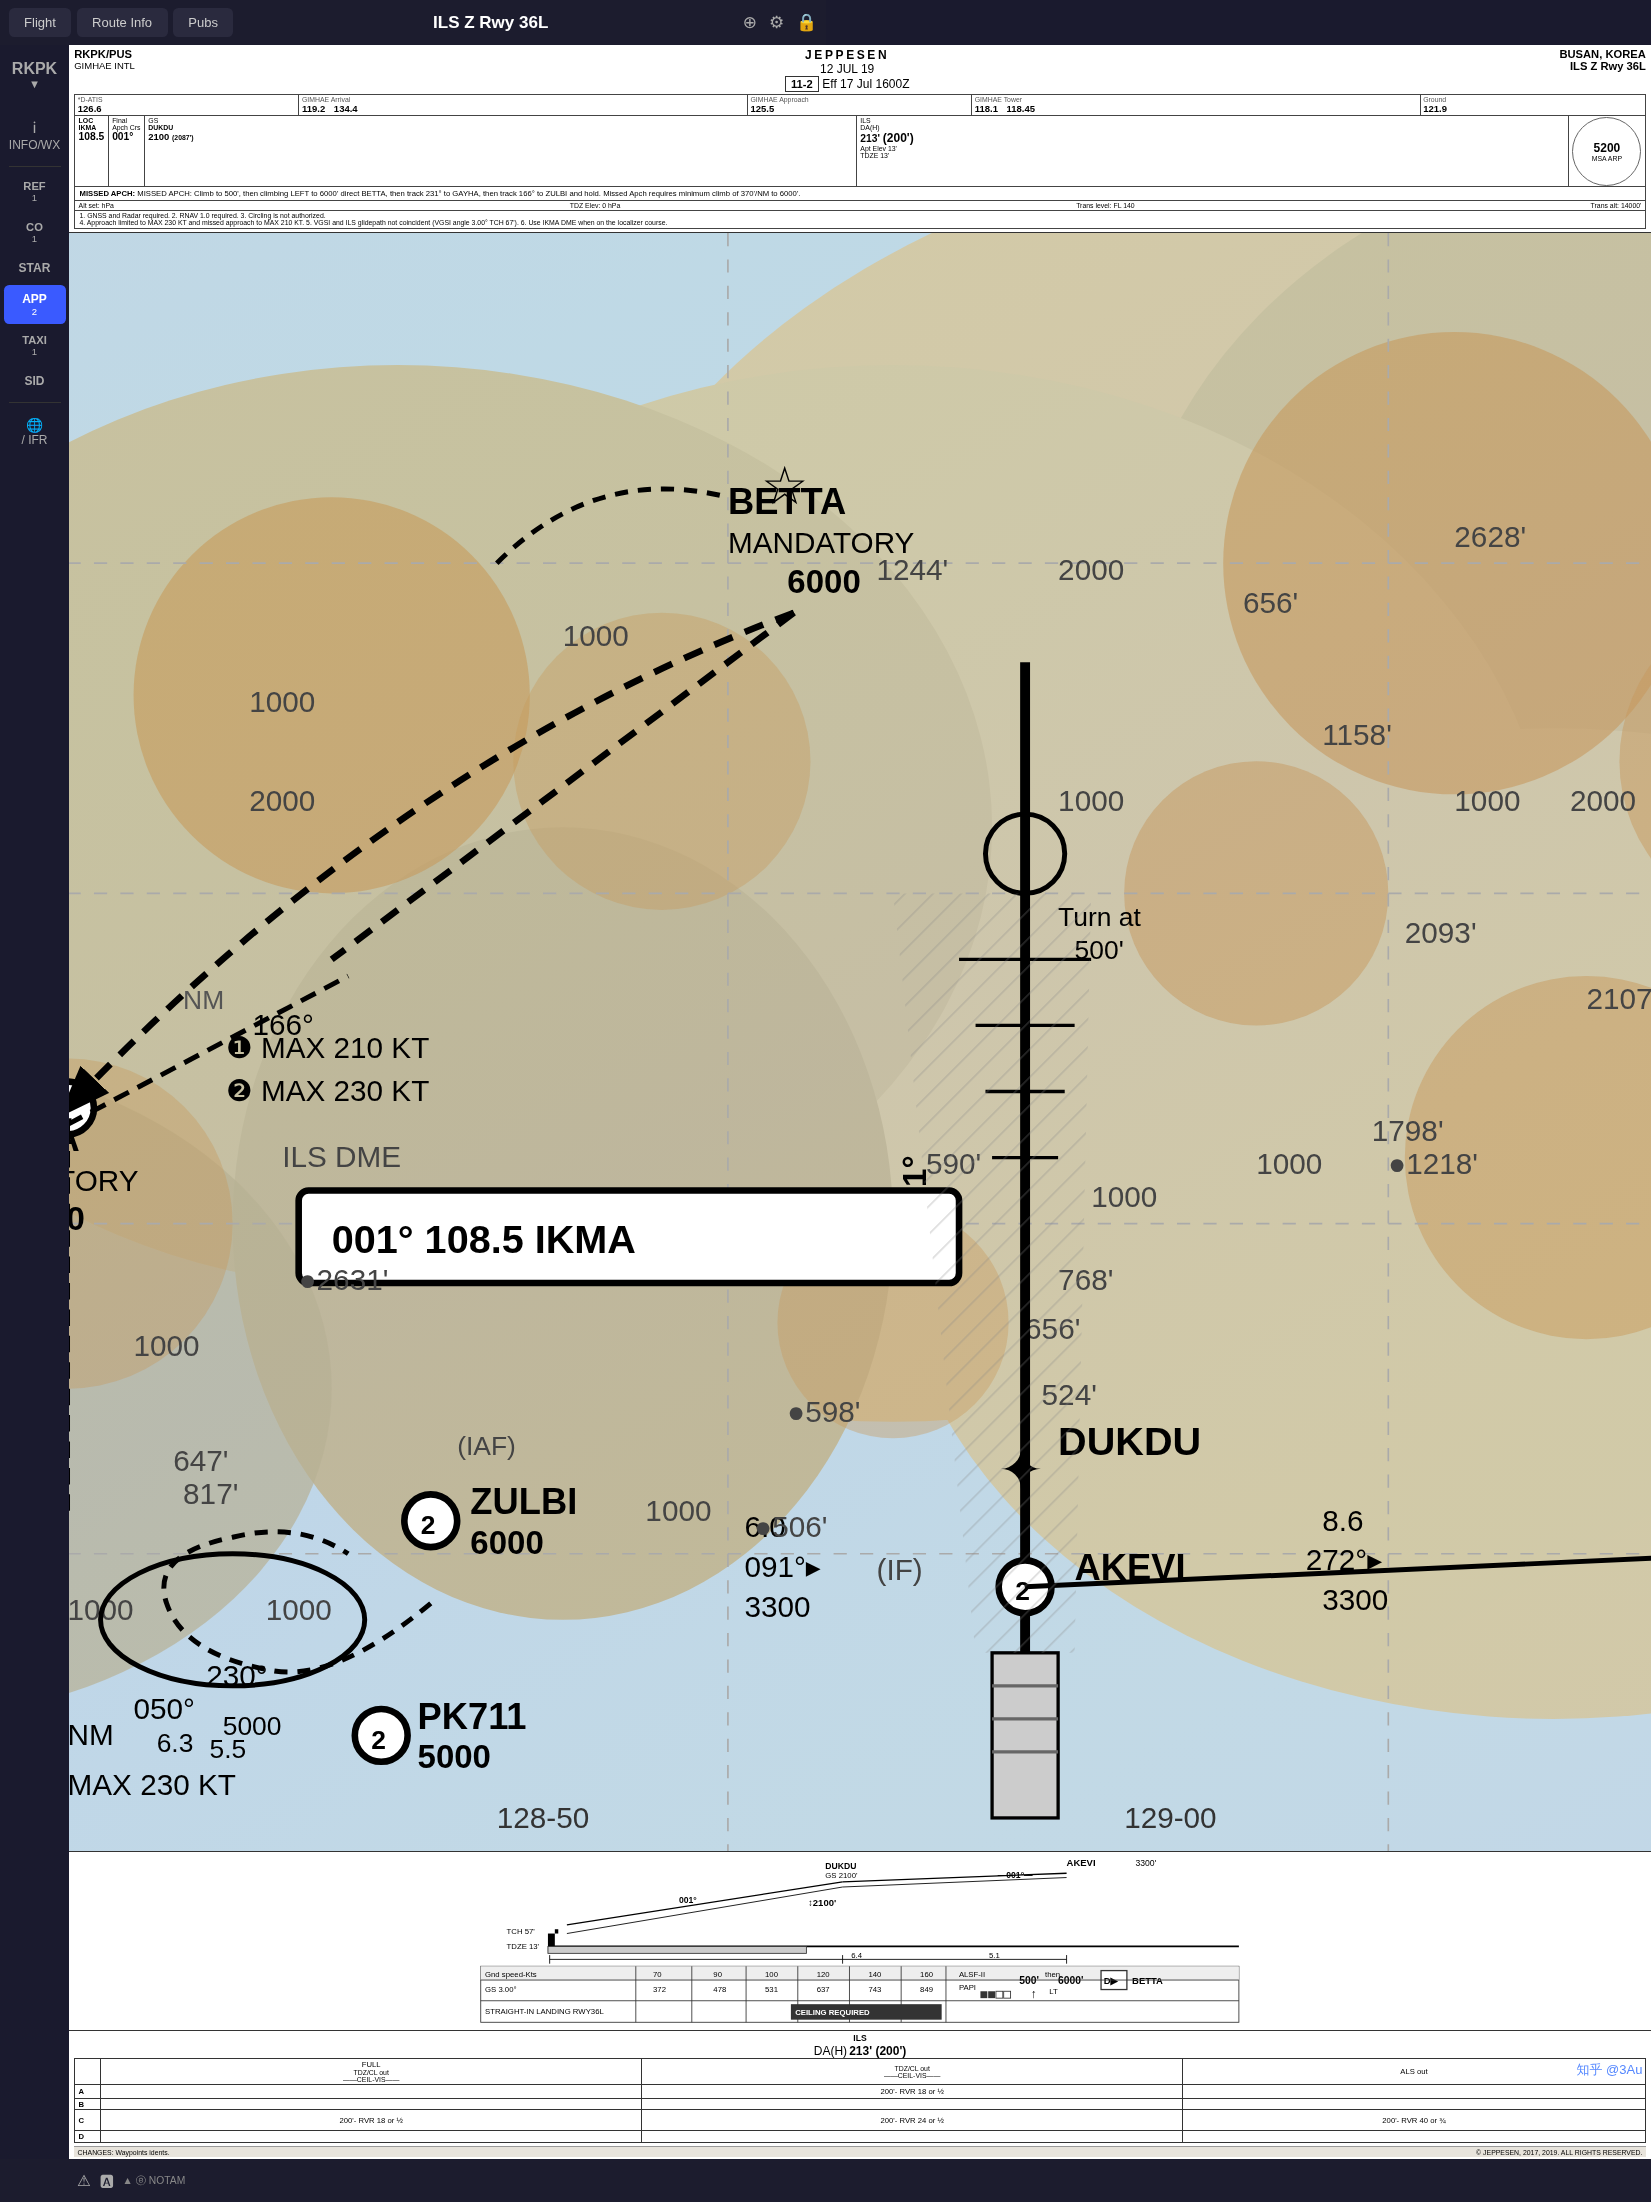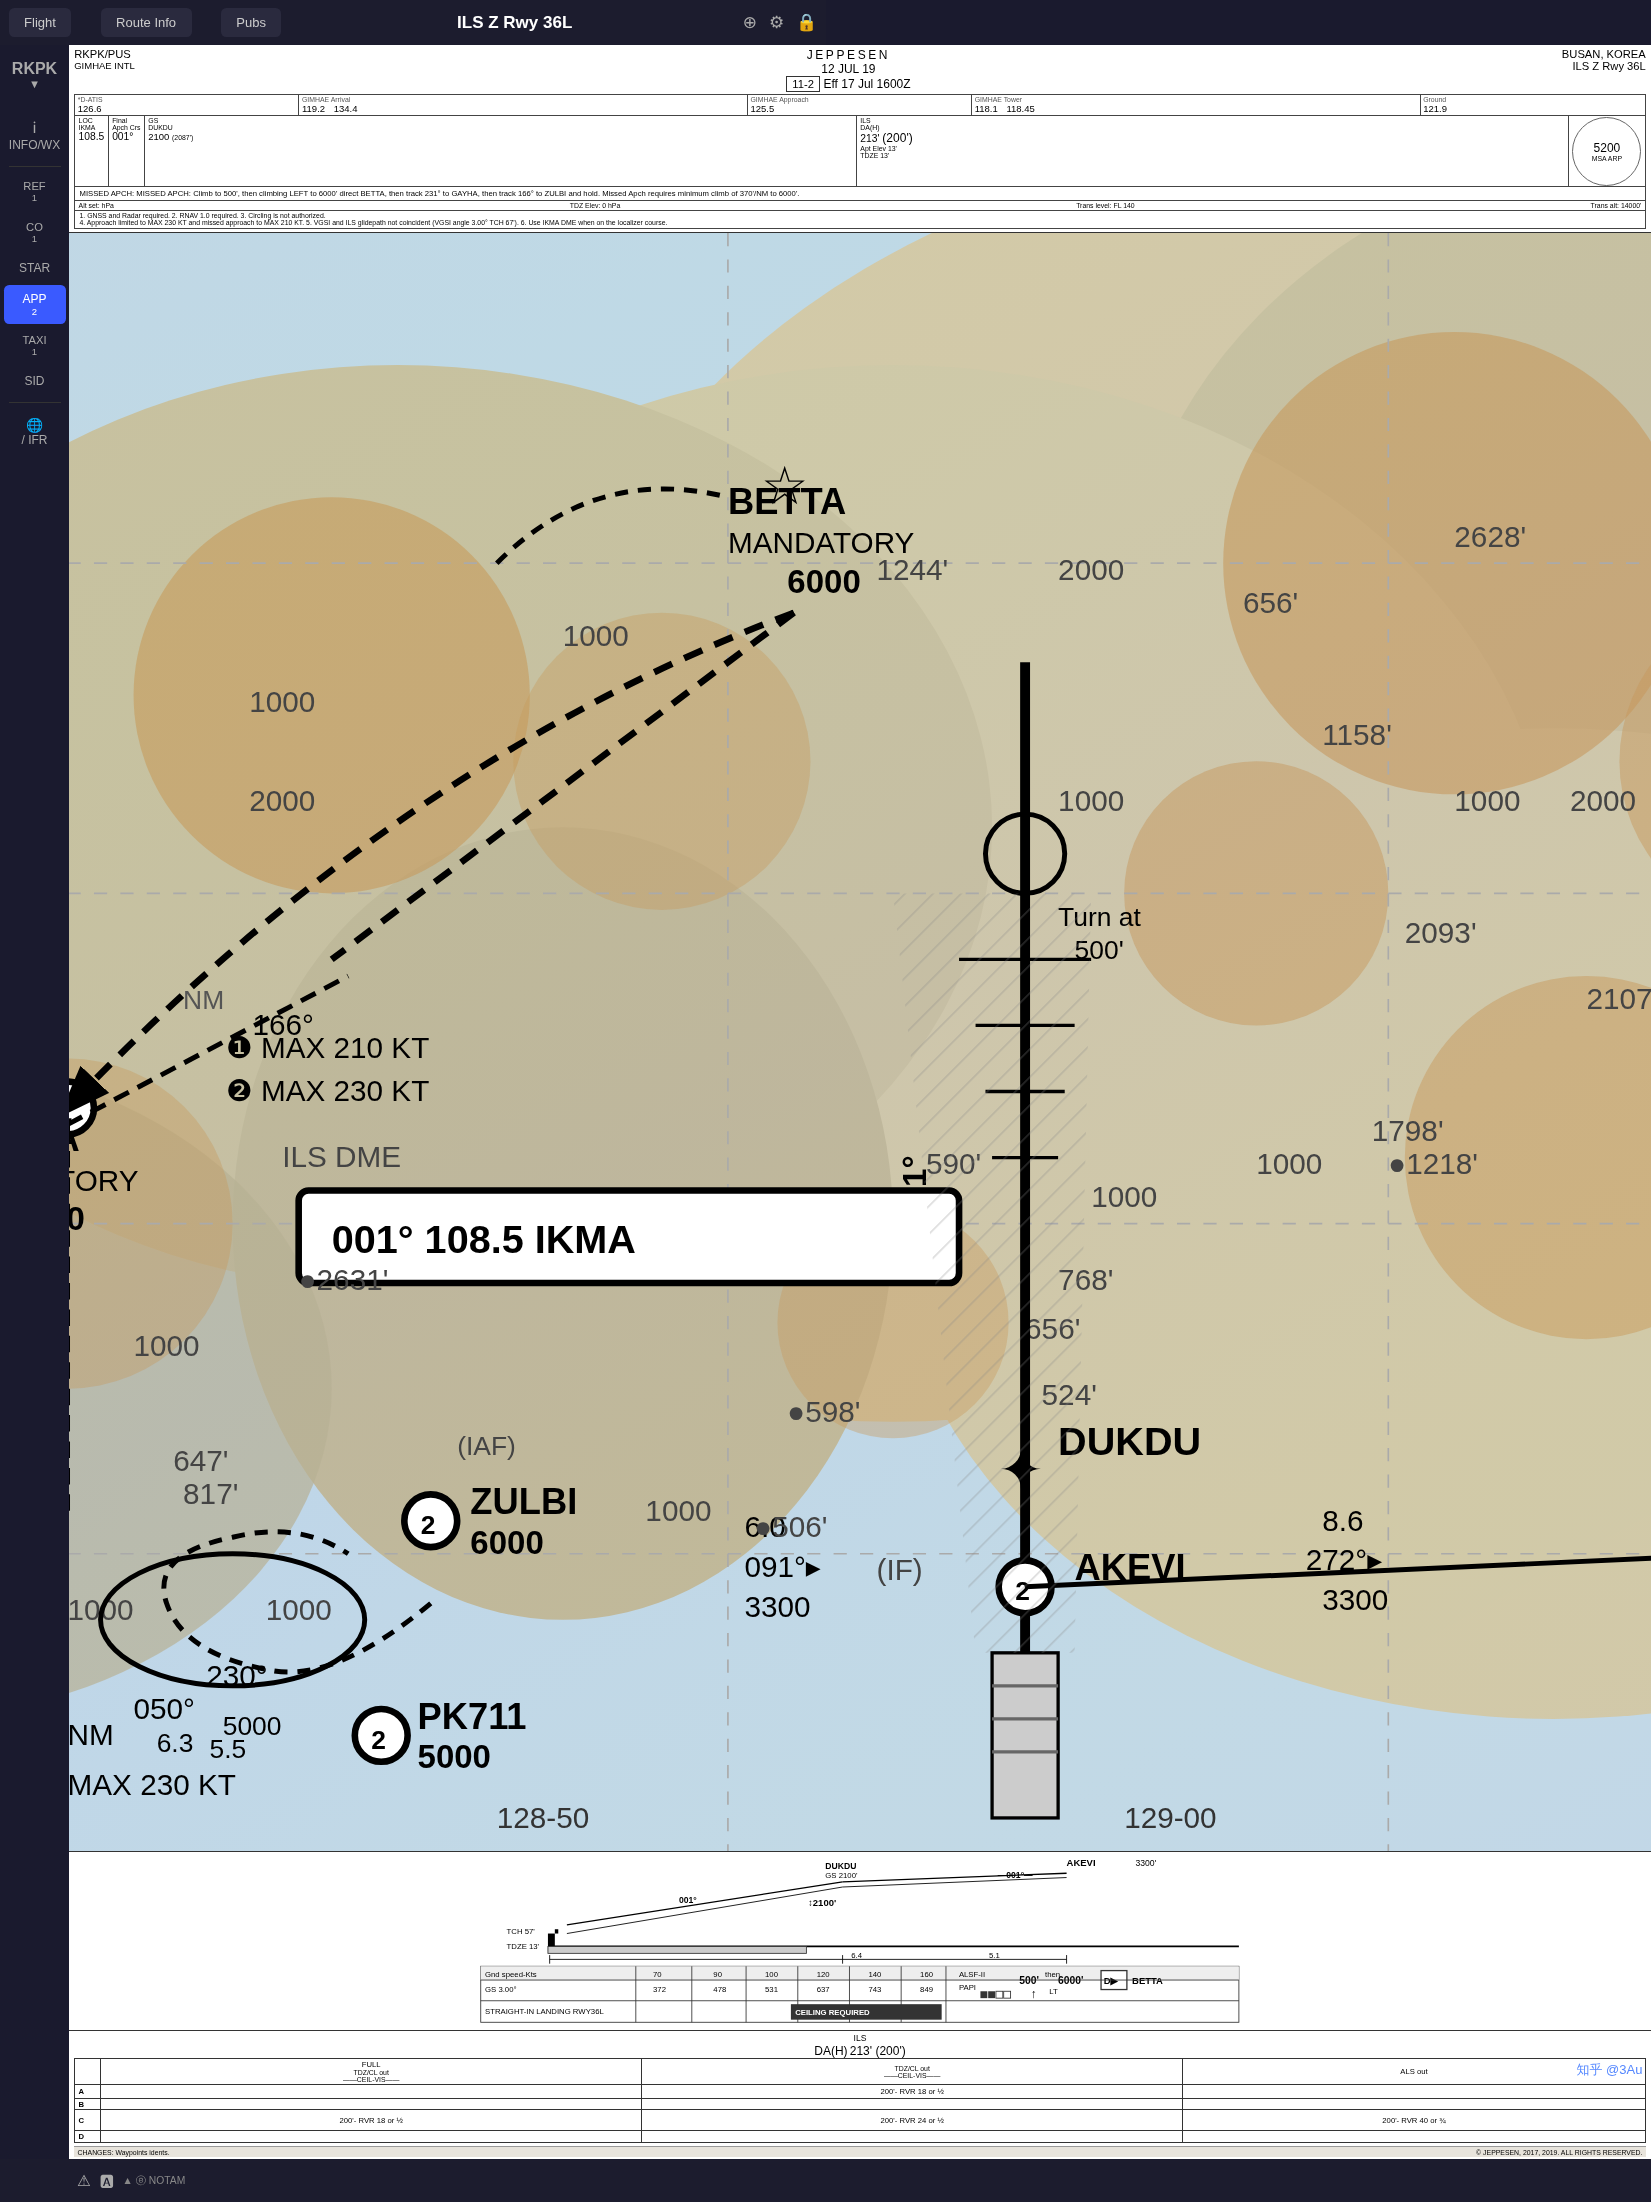--- a/index.html
+++ b/index.html
@@ -12,21 +12,20 @@
       transform-origin: top left;
     }
     
     #topbar {
       display: flex;
       align-items: center;
       background: #1c1c2e;
       height: 45px;
       padding: 0 8.6px;
       position: relative;
-      gap: 24px;
     }
     .tab-btn {
       background: #2a2a3e;
       color: #ccc;
       border: none;
       padding: 6.9px 15.5px;
       border-radius: 5.2px;
       font-size: 13px;
       cursor: pointer;
       margin-right: 5.2px;
@@ -139,21 +138,21 @@
     .jep-mins {
       flex: 0 0 auto;
       border-top: 1.7px solid #333;
     }
 
     .h1 { display: flex; justify-content: space-between; align-items: flex-start; }
     .h1-left { }
     .h1-center { text-align: center; }
     .h1-right { text-align: right; }
 
-    .bold { font-weight: normal; }
+    .bold { font-weight: bold; }
     .fs8 { font-size: 6.9px; }
     .fs9 { font-size: 12px; }
     .fs10 { font-size: 8.6px; }
     .fs11 { font-size: 9.5px; }
     .fs12 { font-size: 10.3px; }
     .fs13 { font-size: 11.2px; }
     .fs14 { font-size: 12px; }
 
     .msa-circle {
       width: 69px; height: 69px;

